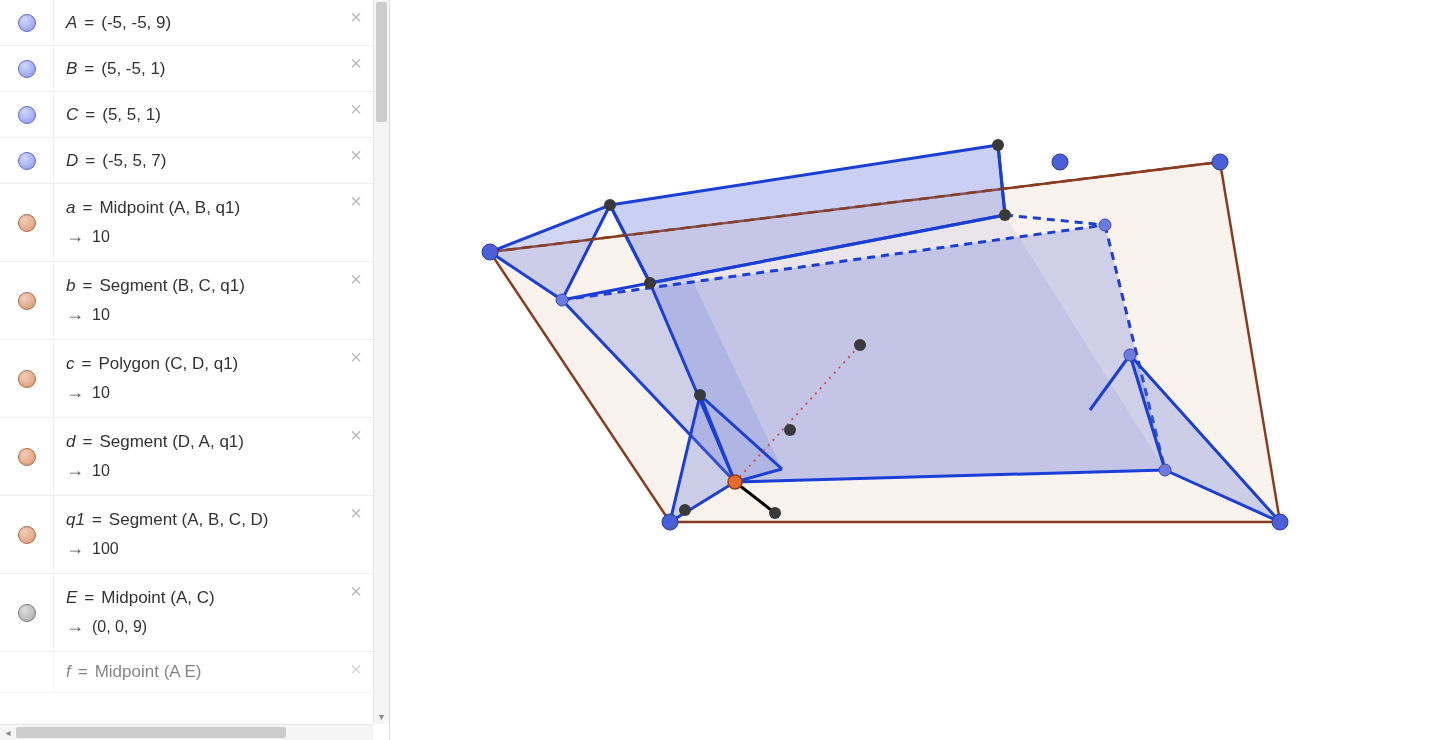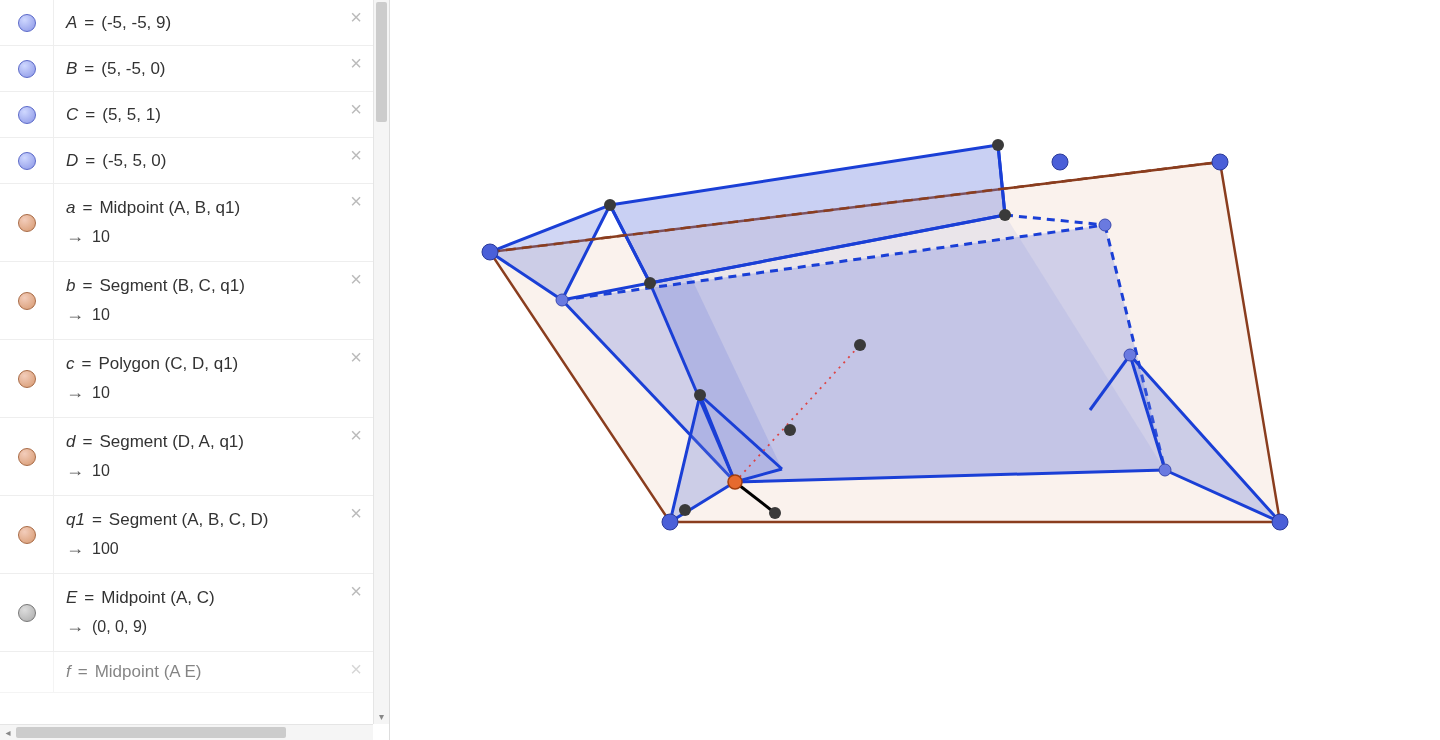--- a/index.html
+++ b/index.html
@@ -93,21 +93,21 @@
           <button class="close-btn">×</button>
         </div>
         <div class="algebra-row">
           <div class="bullet-cell">
             <div class="bullet blue"></div>
           </div>
           <div class="content-cell">
             <div class="line1">
               <span class="varname">B</span>
               <span class="eq">=</span>
-              <span>(5, -5, 0)</span>
+              <span>(5, -5, 1)</span>
             </div>
           </div>
           <button class="close-btn">×</button>
         </div>
         <div class="algebra-row">
           <div class="bullet-cell">
             <div class="bullet blue"></div>
           </div>
           <div class="content-cell">
             <div class="line1">
@@ -119,21 +119,21 @@
           <button class="close-btn">×</button>
         </div>
         <div class="algebra-row">
           <div class="bullet-cell">
             <div class="bullet blue"></div>
           </div>
           <div class="content-cell">
             <div class="line1">
               <span class="varname">D</span>
               <span class="eq">=</span>
-              <span>(-5, 5, 0)</span>
+              <span>(-5, 5, 7)</span>
             </div>
           </div>
           <button class="close-btn">×</button>
         </div>
         <div class="algebra-row tall">
           <div class="bullet-cell">
             <div class="bullet brown"></div>
           </div>
           <div class="content-cell">
             <div class="line1">

